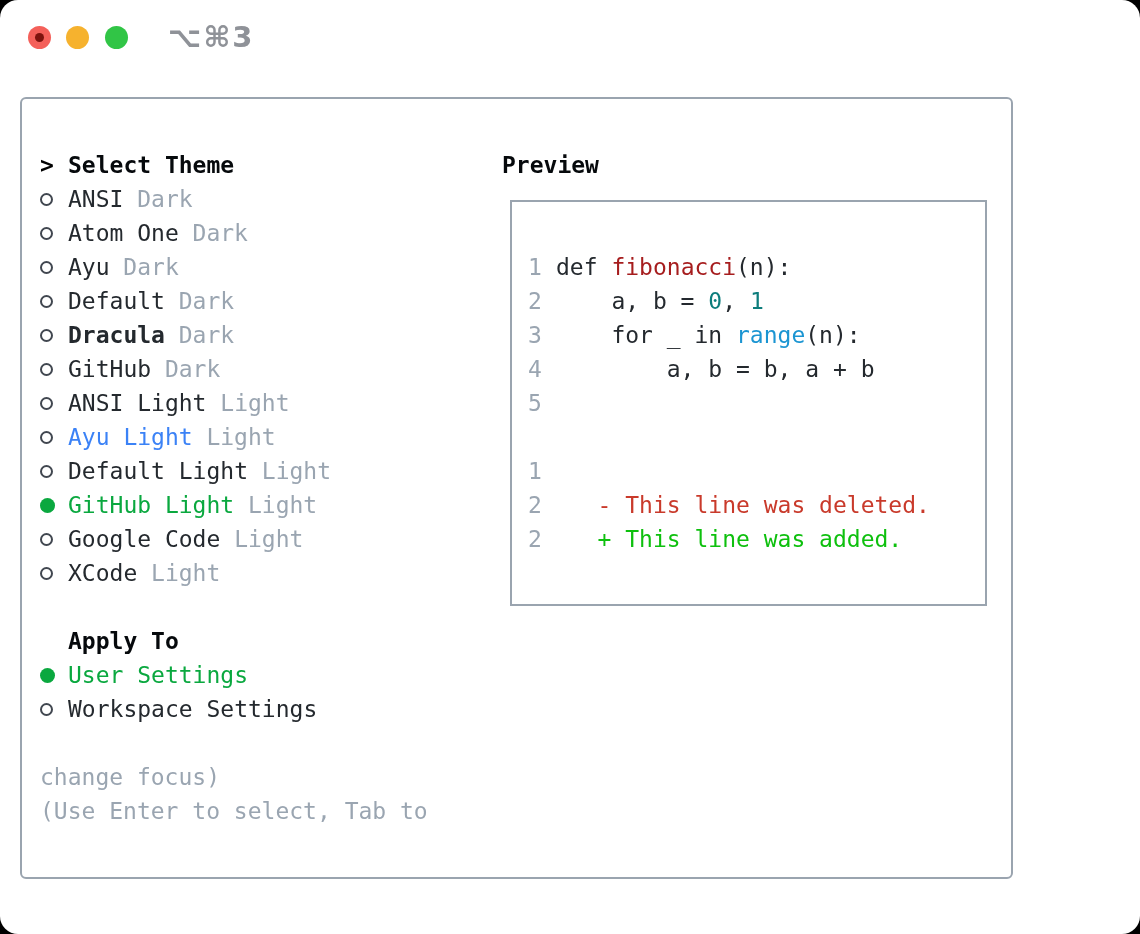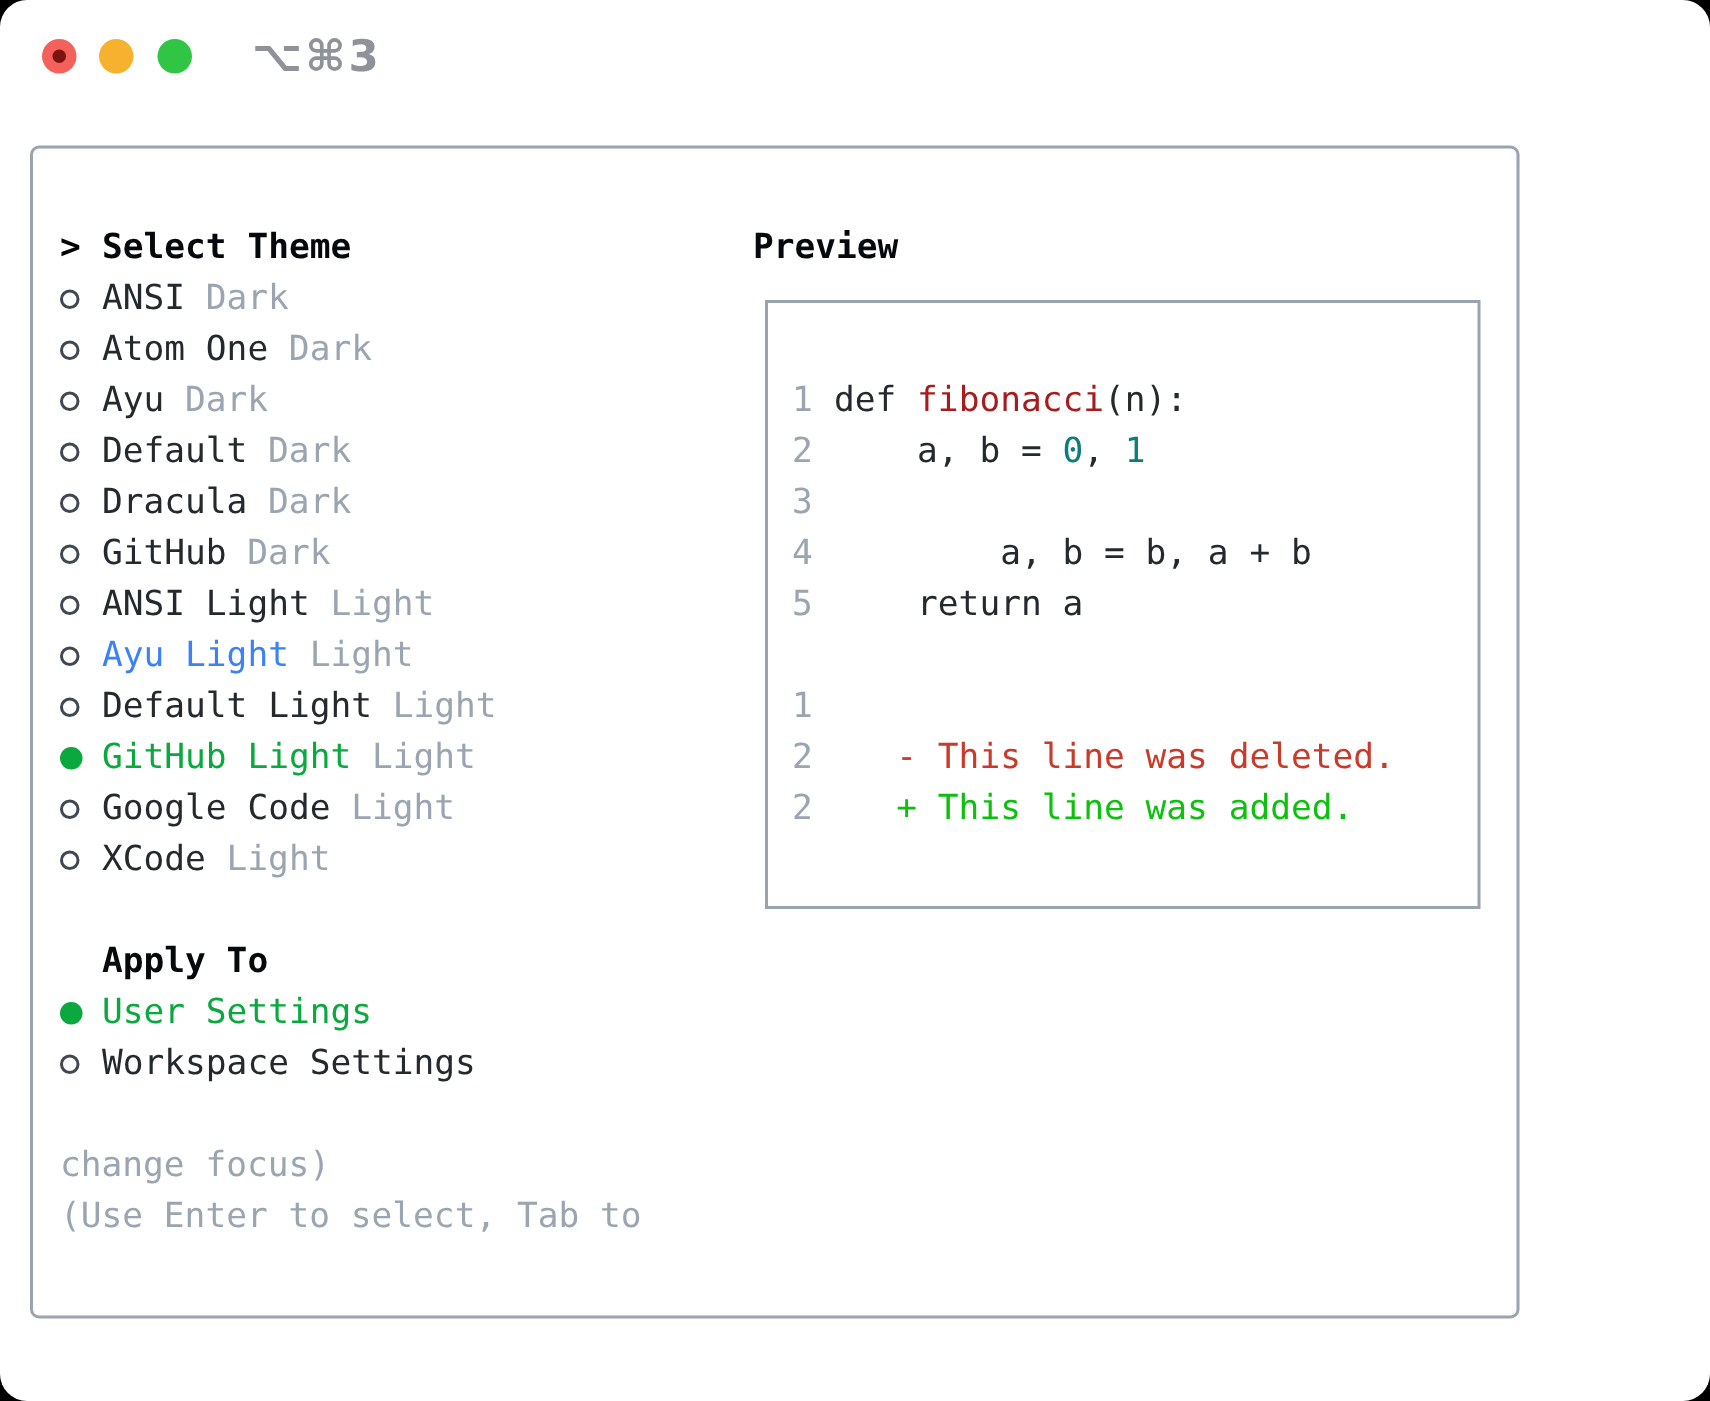--- a/index.html
+++ b/index.html
@@ -101,21 +101,21 @@
       <div class="row">
         <span class="radio-col prompt">&gt;</span>
         <span class="hdr">Select Theme</span>
       </div>
 
       <div id="theme-list">
           <div class="row"><span class="radio-col"><span class="radio"></span></span><span class="theme-name" style="color: rgb(36, 41, 46);">ANSI</span><span class="variant" style="color: rgb(154, 165, 177);">Dark</span></div>
           <div class="row"><span class="radio-col"><span class="radio"></span></span><span class="theme-name" style="color: rgb(36, 41, 46); text-align: right;">Atom One</span><span class="variant" style="color: rgb(154, 165, 177);">Dark</span></div>
           <div class="row"><span class="radio-col"><span class="radio"></span></span><span class="theme-name" style="color: rgb(36, 41, 46);">Ayu</span><span class="variant" style="color: rgb(154, 165, 177);">Dark</span></div>
           <div class="row"><span class="radio-col"><span class="radio"></span></span><span class="theme-name" style="color: rgb(36, 41, 46);">Default</span><span class="variant" style="color: rgb(154, 165, 177);">Dark</span></div>
-          <div class="row"><span class="radio-col"><span class="radio"></span></span><span class="theme-name" style="color: rgb(36, 41, 46);">Dracula</span><span class="variant" style="color: rgb(154, 165, 177);">Dark</span></div>
+          <div class="row"><span class="radio-col"><span class="radio"></span></span><span class="theme-name" style="color: rgb(36, 41, 46); font-weight: bold;">Dracula</span><span class="variant" style="color: rgb(154, 165, 177);">Dark</span></div>
           <div class="row"><span class="radio-col"><span class="radio"></span></span><span class="theme-name" style="color: rgb(36, 41, 46);">GitHub</span><span class="variant" style="color: rgb(154, 165, 177);">Dark</span></div>
           <div class="row"><span class="radio-col"><span class="radio"></span></span><span class="theme-name" style="color: rgb(36, 41, 46);">ANSI Light</span><span class="variant" style="color: rgb(154, 165, 177);">Light</span></div>
           <div class="row"><span class="radio-col"><span class="radio"></span></span><span class="theme-name" style="color: #3b82f6;">Ayu Light</span><span class="variant" style="color: rgb(154, 165, 177);">Light</span></div>
           <div class="row"><span class="radio-col"><span class="radio"></span></span><span class="theme-name" style="color: rgb(36, 41, 46);">Default Light</span><span class="variant" style="color: rgb(154, 165, 177);">Light</span></div>
           <div class="row"><span class="radio-col"><span class="radio sel" style="background: rgb(10, 168, 63);"></span></span><span class="theme-name" style="color: rgb(10, 168, 63);">GitHub Light</span><span class="variant" style="color: rgb(154, 165, 177);">Light</span></div>
           <div class="row"><span class="radio-col"><span class="radio"></span></span><span class="theme-name" style="color: rgb(36, 41, 46);">Google Code</span><span class="variant" style="color: rgb(154, 165, 177);">Light</span></div>
           <div class="row"><span class="radio-col"><span class="radio"></span></span><span class="theme-name" style="color: rgb(36, 41, 46);">XCode</span><span class="variant" style="color: rgb(154, 165, 177);">Light</span></div>
         </div>
 
       <div class="row"></div>
@@ -135,23 +135,23 @@
       <div class="help-line" style="color: rgb(154, 165, 177);">change focus)</div>
       <div class="help-line" style="color: rgb(154, 165, 177);">(Use Enter to select, Tab to</div>
     </div>
 
     <div class="right-col">
       <div class="preview-header">Preview</div>
       <div class="preview-box" style="border-color: rgb(154, 164, 175);">
         <div id="preview-lines">
             <div class="pline"><span class="pnum" style="color: rgb(154, 165, 177);">1</span><span class="pcode"><span style="color: rgb(36, 41, 46);">def </span><span style="color: rgb(166, 29, 30);">fibonacci</span><span style="color: rgb(36, 41, 46);">(n):</span></span></div>
             <div class="pline"><span class="pnum" style="color: rgb(154, 165, 177);">2</span><span class="pcode"><span style="color: rgb(36, 41, 46);">    a, b = </span><span style="color: rgb(13, 125, 124);">0</span><span style="color: rgb(36, 41, 46);">, </span><span style="color: rgb(13, 125, 124);">1</span></span></div>
-            <div class="pline"><span class="pnum" style="color: rgb(154, 165, 177);">3</span></div>
+            <div class="pline"><span class="pnum" style="color: rgb(154, 165, 177);">3</span><span class="pcode"><span style="color: rgb(36, 41, 46);">    for _ in </span><span style="color: rgb(27, 149, 210);">range</span><span style="color: rgb(36, 41, 46);">(n):</span></span></div>
             <div class="pline"><span class="pnum" style="color: rgb(154, 165, 177);">4</span><span class="pcode"><span style="color: rgb(36, 41, 46);">        a, b = b, a + b</span></span></div>
-            <div class="pline"><span class="pnum" style="color: rgb(154, 165, 177);">5</span><span class="pcode"><span style="color: rgb(36, 41, 46);">    return a</span></span></div>
+            <div class="pline"><span class="pnum" style="color: rgb(154, 165, 177);">5</span></div>
             <div class="pline"><span class="pnum" style="color: rgb(154, 165, 177);"></span><span class="pcode"></span></div>
             <div class="pline"><span class="pnum" style="color: rgb(154, 165, 177);">1</span></div>
             <div class="pline"><span class="pnum" style="color: rgb(154, 165, 177);">2</span><span class="pcode"><span style="color: rgb(201, 58, 43);">   - This line was deleted.</span></span></div>
             <div class="pline"><span class="pnum" style="color: rgb(154, 165, 177);">2</span><span class="pcode"><span style="color: rgb(14, 192, 14);">   + This line was added.</span></span></div>
           </div>
       </div>
     </div>
 
   </div>
 </div>

